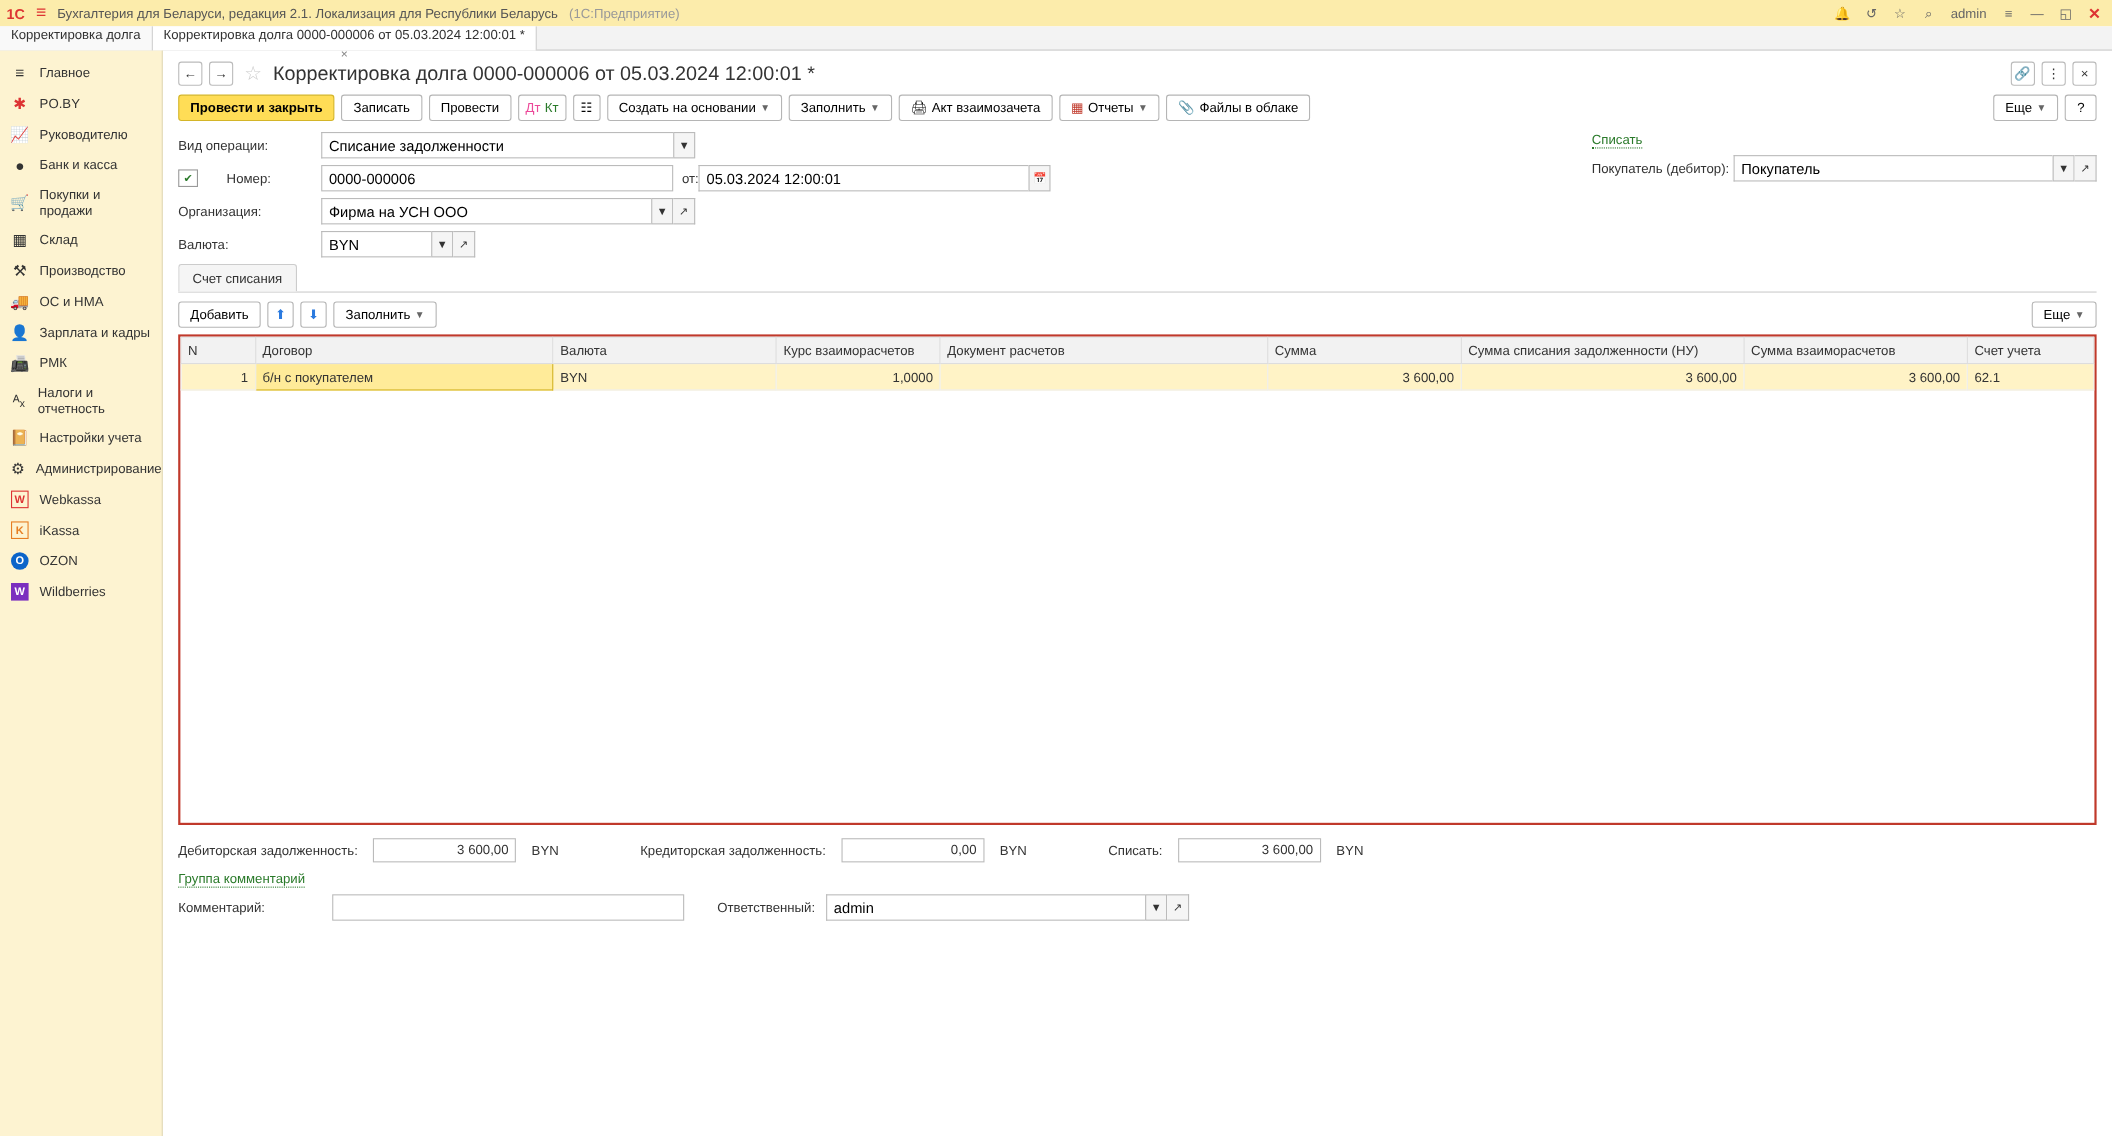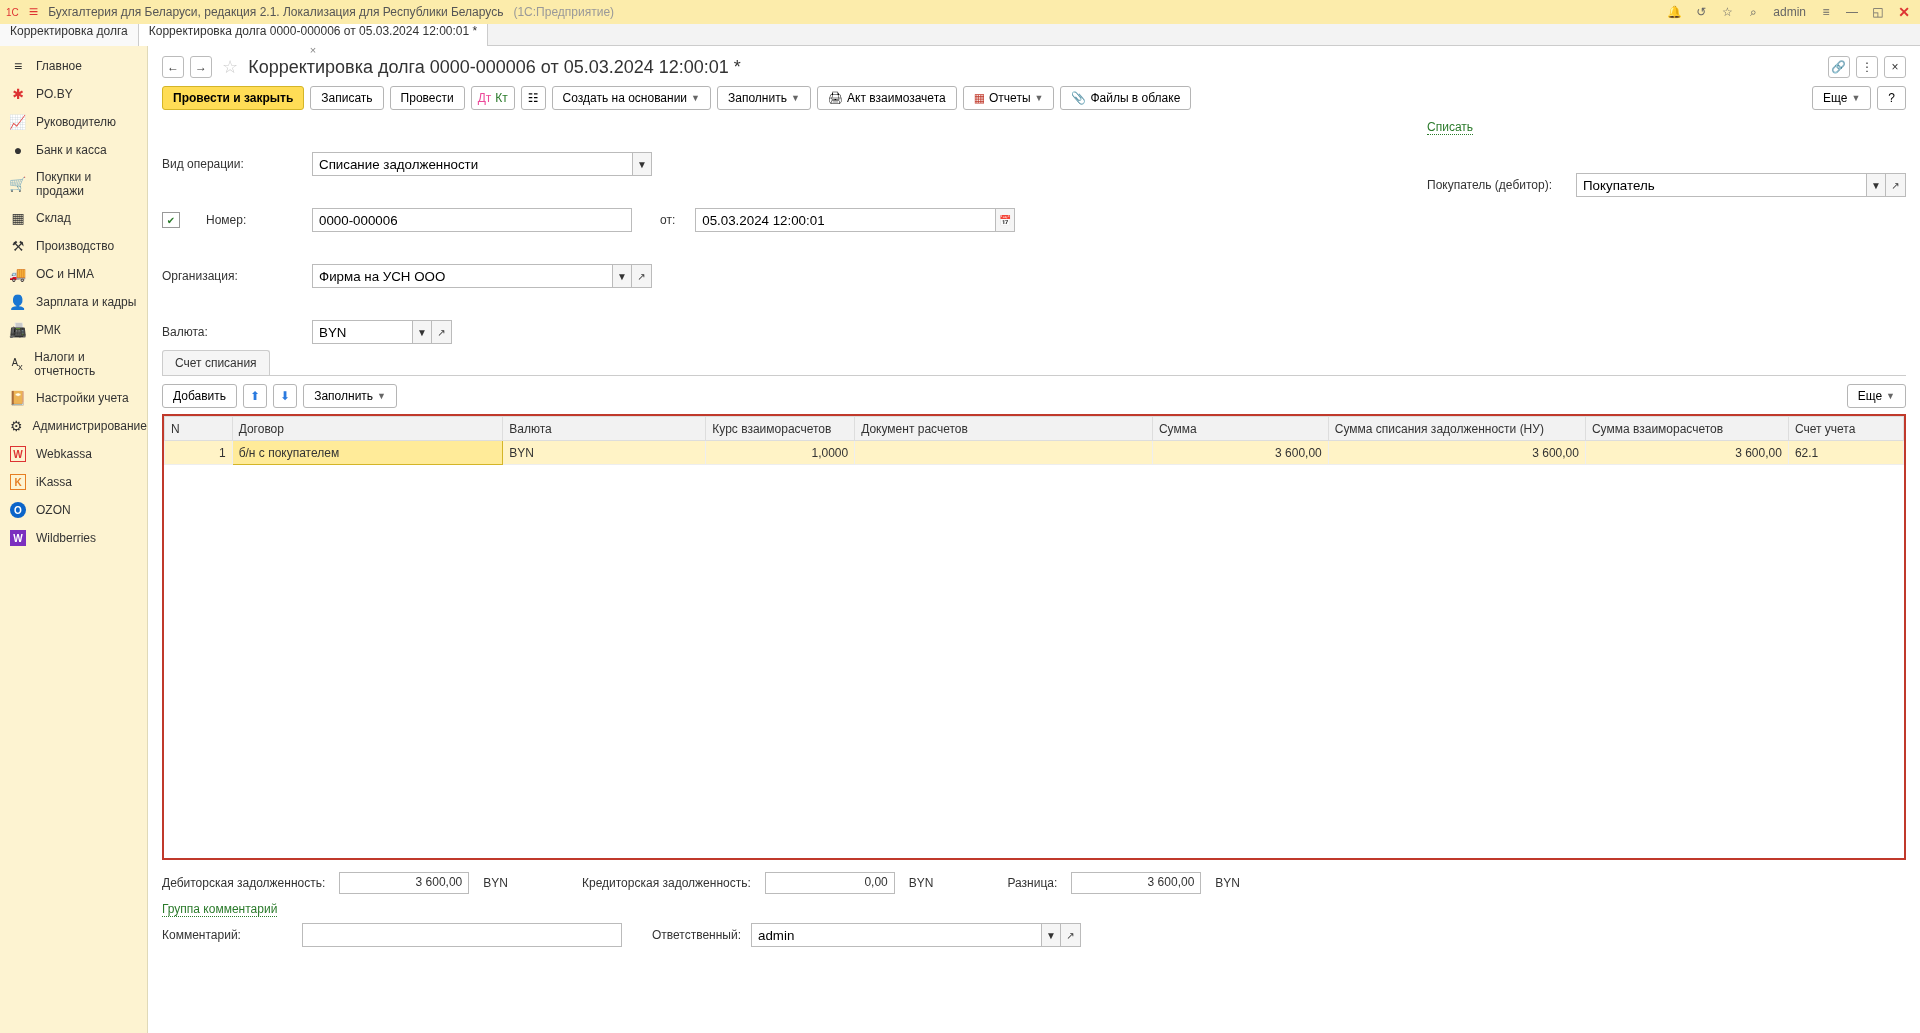--- a/index.html
+++ b/index.html
@@ -2,21 +2,21 @@
 <html><head>
 <meta charset="utf-8">
 <style>
   * { box-sizing: border-box; margin: 0; padding: 0; }
   body { font-family: Arial, sans-serif; font-size: 12px; background: #fff; color: #333; overflow: hidden; }
   
   
   .app-bar { height: 24px; background: #fcecab; display: flex; align-items: center; padding: 0 6px; gap: 10px; }
   .app-bar .left { display: flex; align-items: center; gap: 10px; }
   .app-bar .right { margin-left: auto; display: flex; align-items: center; gap: 6px; }
-  .logo-1c { color: #d33; font-weight: normal; font-size: 10px; text-align: center; }
+  .logo-1c { color: #d33; font-weight: bold; font-size: 13px; text-align: center; }
   .hamburger-icon { color: #d33; font-size: 16px; cursor: pointer; }
   .app-title { color: #555; }
   .app-subtitle { color: #999; }
   .top-icon { width: 20px; height: 20px; display: inline-flex; align-items: center; justify-content: center; cursor: pointer; color: #666; }
   .user-name { color: #666; padding: 0 4px; }
   .close-app { color: #d33; font-weight: bold; font-size: 14px; }
 
   
   .tab-bar { height: 22px; background: #f3f3f3; border-bottom: 1px solid #ccc; display: flex; }
   .tab { height: 22px; padding: 0 10px; display: flex; align-items: center; gap: 6px; border-right: 1px solid #ccc; background: #f9f9f9; cursor: pointer; flex-direction: column; }
@@ -41,21 +41,21 @@
   
   .action-bar { display: flex; align-items: center; gap: 6px; margin-bottom: 10px; flex-wrap: wrap; }
   .btn { height: 24px; padding: 0 10px; border: 1px solid #b5b5b5; background: #fff; cursor: pointer; border-radius: 3px; display: inline-flex; align-items: center; gap: 4px; font-size: 12px; }
   .btn.primary { background: #ffdd56; border-color: #d4b528; font-weight: bold; }
   .btn.icon-only { padding: 0 6px; }
   .btn .caret { font-size: 9px; color: #666; }
   .btn-ico { font-size: 12px; }
   .spacer-flex { flex: 1; }
 
   
-  .form-row { display: flex; align-items: center; gap: 20px; margin-bottom: 6px; margin-top: 32px; }
+  .form-row { display: flex; align-items: center; gap: 0; margin-bottom: 6px; }
   .label { width: 130px; color: #333; }
   .label.short { width: 75px; }
   .input { height: 24px; border: 1px solid #bbb; padding: 0 6px; background: #fff; }
   .input.w1 { width: 320px; }
   .input.w2 { width: 300px; }
   .input.wsmall { width: 100px; }
   .combo { display: inline-flex; }
   .combo .input { border-right: none; border-top-right-radius: 0; border-bottom-right-radius: 0; }
   .combo-btn { width: 20px; height: 24px; border: 1px solid #bbb; background: #f5f5f5; display: inline-flex; align-items: center; justify-content: center; font-size: 10px; cursor: pointer; }
   .combo-btn + .combo-btn { border-left: none; }
@@ -373,21 +373,21 @@
     </div>
 
     
     <div class="footer-row">
       <span>Дебиторская задолженность:</span>
       <span class="fval">3 600,00</span>
       <span>BYN</span>
       <span style="margin-left:60px;">Кредиторская задолженность:</span>
       <span class="fval">0,00</span>
       <span>BYN</span>
-      <span style="margin-left:60px;">Разница:</span>
+      <span style="margin-left:60px;">Списать:</span>
       <span class="fval">3 600,00</span>
       <span>BYN</span>
     </div>
 
     <span class="link-green">Группа комментарий</span>
 
     <div class="resp-row">
       <span style="width:130px;">Комментарий:</span>
       <input class="input" style="width: 320px;">
       <span style="margin-left:20px;">Ответственный:</span>

